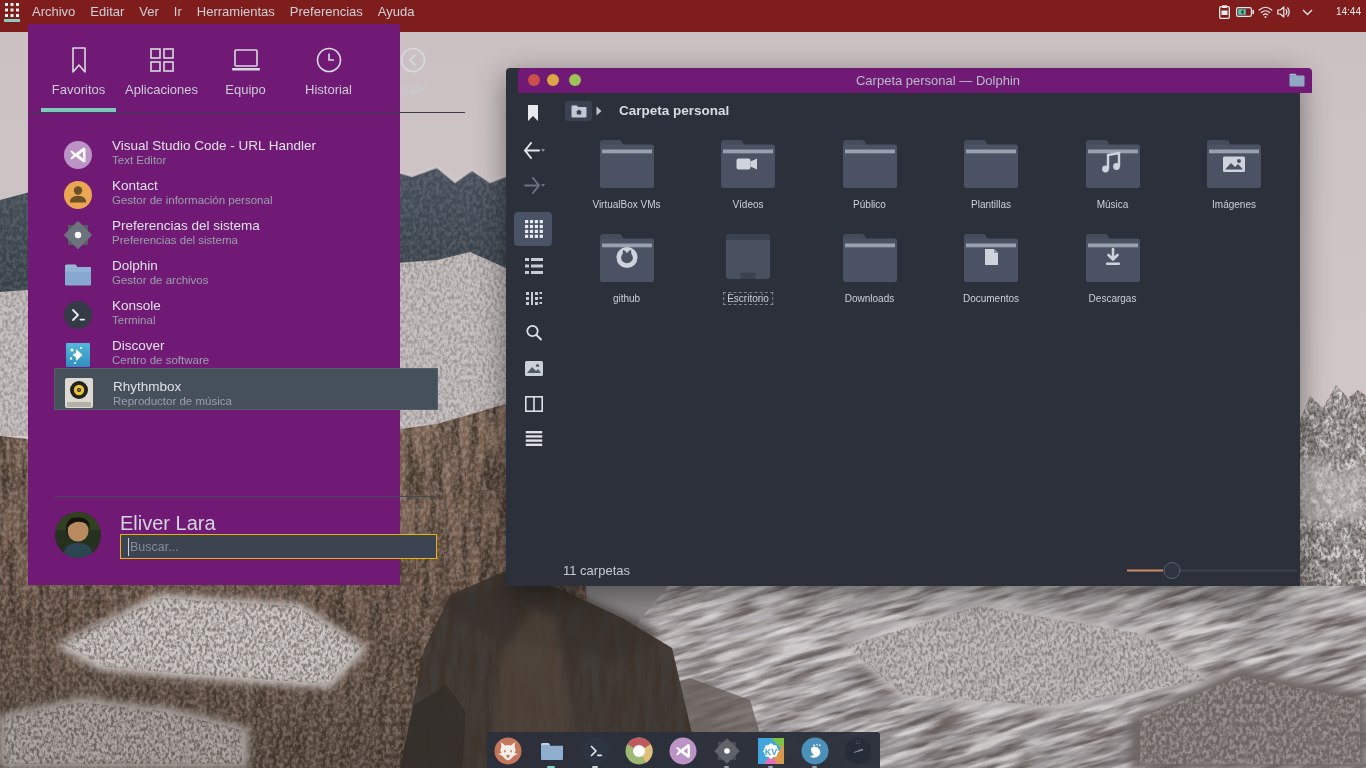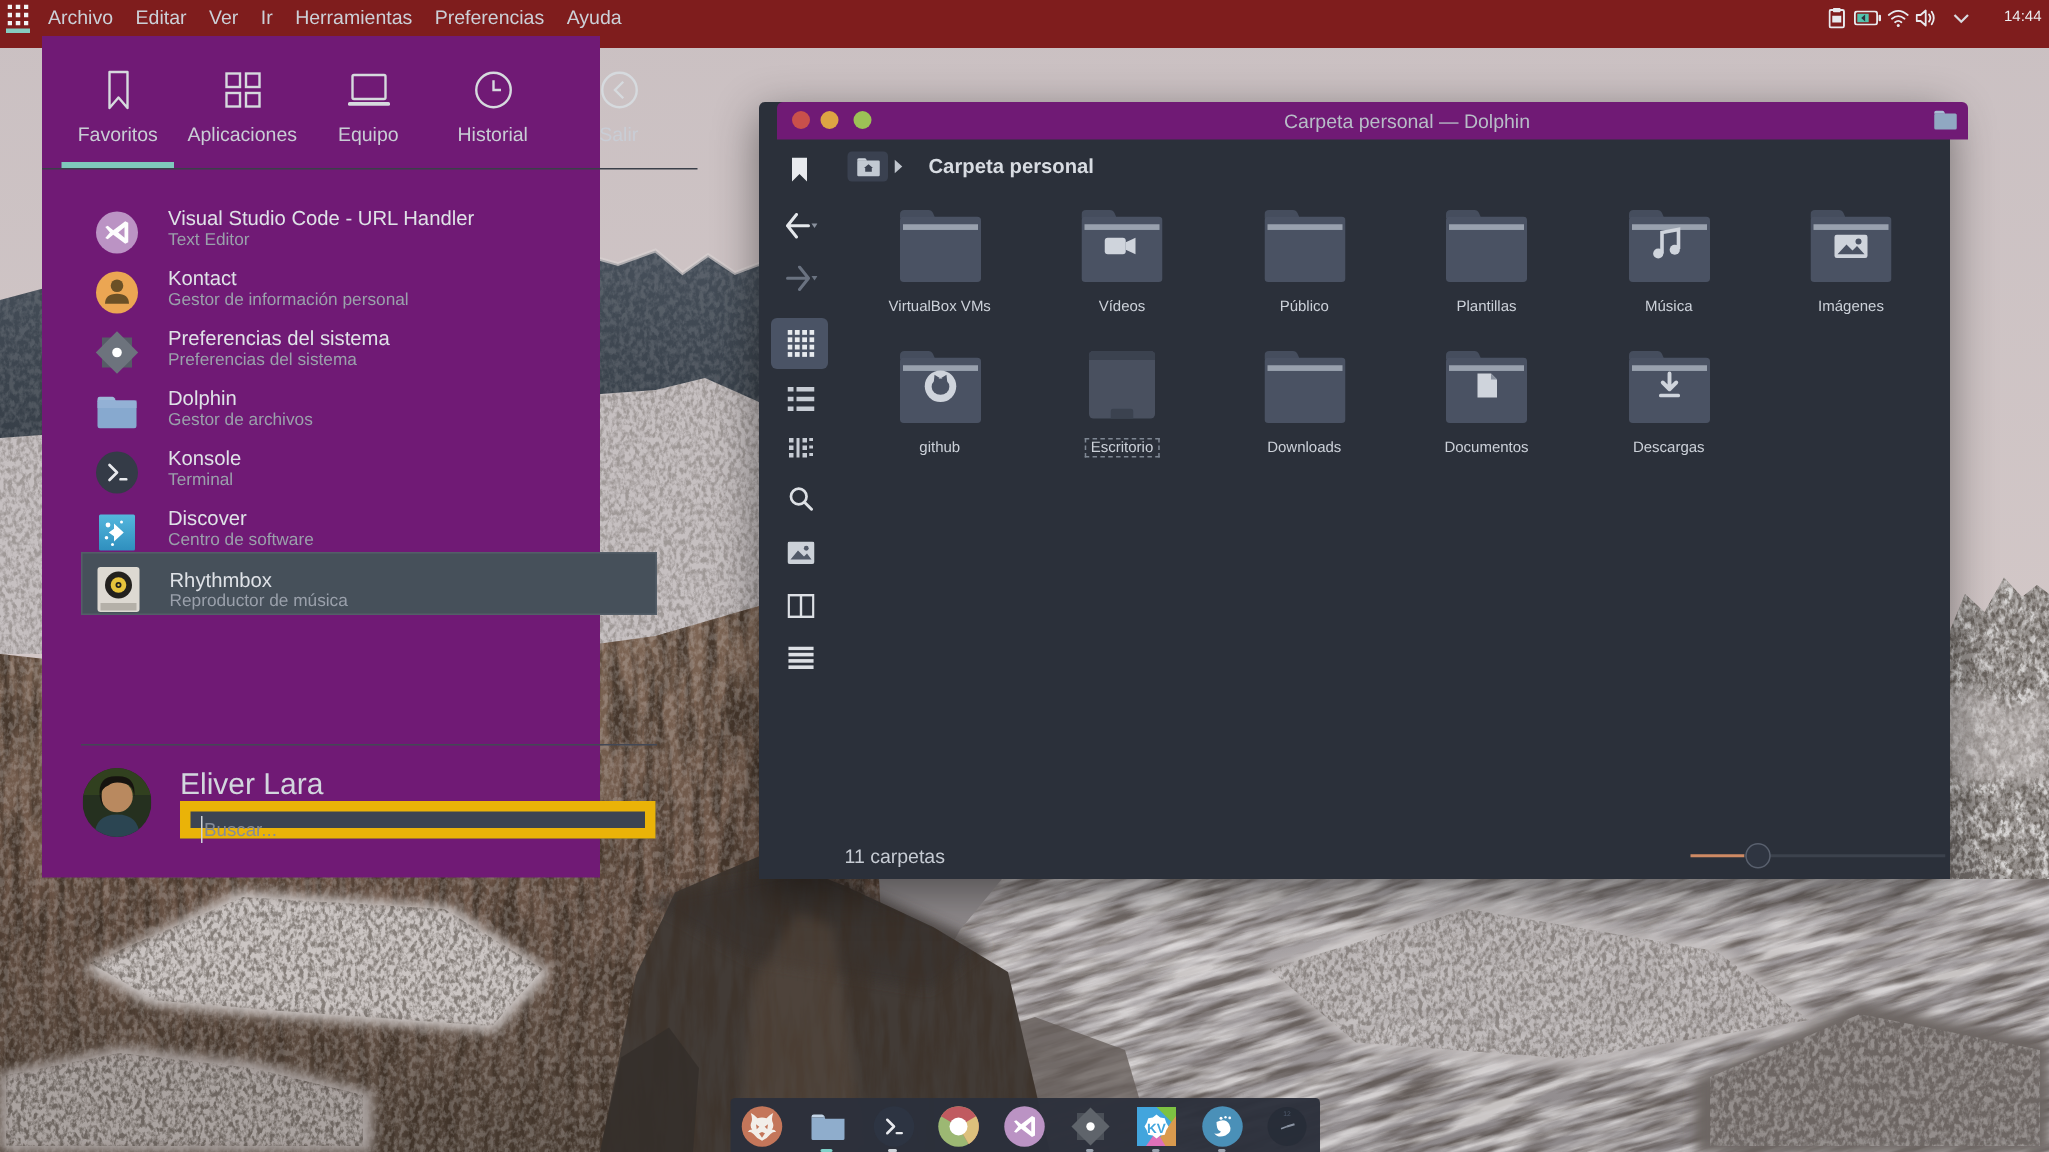--- a/index.html
+++ b/index.html
@@ -28,21 +28,21 @@
 .app .ic { position:absolute; left:34px; top:4px; width:32px; height:32px; }
 .app .t1 { position:absolute; left:84px; top:3px; font-size:13.5px; color:#dfe2e7; }
 .app .t2 { position:absolute; left:84px; top:19px; font-size:11.5px; color:#9aa0ab; }
 .app.sel { background:#46505a; width:384px; left:26px; border:1px solid #545e68; }
 .app.sel .ic { left:8px; }
 .app.sel .t1 { left:58px; top:10px; }
 .app.sel .t2 { left:58px; top:26px; }
 #botsep { position:absolute; left:26px; top:472px; width:384px; height:1px; background:#434855; }
 #avatar { position:absolute; left:27px; top:488px; width:46px; height:46px; border-radius:50%; overflow:hidden; }
 #uname { position:absolute; left:92px; top:488px; font-size:20px; color:#d2d6dd; }
-#search { position:absolute; left:92px; top:510px; width:317px; height:25px; background:#3c4452; border:7px solid #eab308; }
+#search { position:absolute; left:92px; top:510px; width:317px; height:25px; background:#3c4452; border:1px solid #eab308; }
 #search .ph { position:absolute; left:9px; top:5px; font-size:12.5px; color:#858c99; }
 #search .cursor { position:absolute; left:7px; top:3px; width:1px; height:18px; background:#cfd3da; }
 
 
 #dolphin { position:absolute; left:506px; top:68px; width:794px; height:518px; background:#2b303a; border-radius:4px 4px 0 0; box-shadow:0 8px 30px rgba(0,0,0,0.45); }
 #titlebar { position:absolute; top:0; left:12px; width:794px; height:25px; background:#701a75; border-radius:4px 4px 0 0; }
 .tl { position:absolute; top:6px; width:12px; height:12px; border-radius:50%; }
 #title { position:absolute; top:0; left:23px; width:794px; text-align:center; line-height:25px; font-size:13px; color:#b7bdc7; }
 #wtitleicon { position:absolute; right:7px; top:5px; }
 #sidebar { position:absolute; left:0; top:25px; width:56px; height:463px; }

